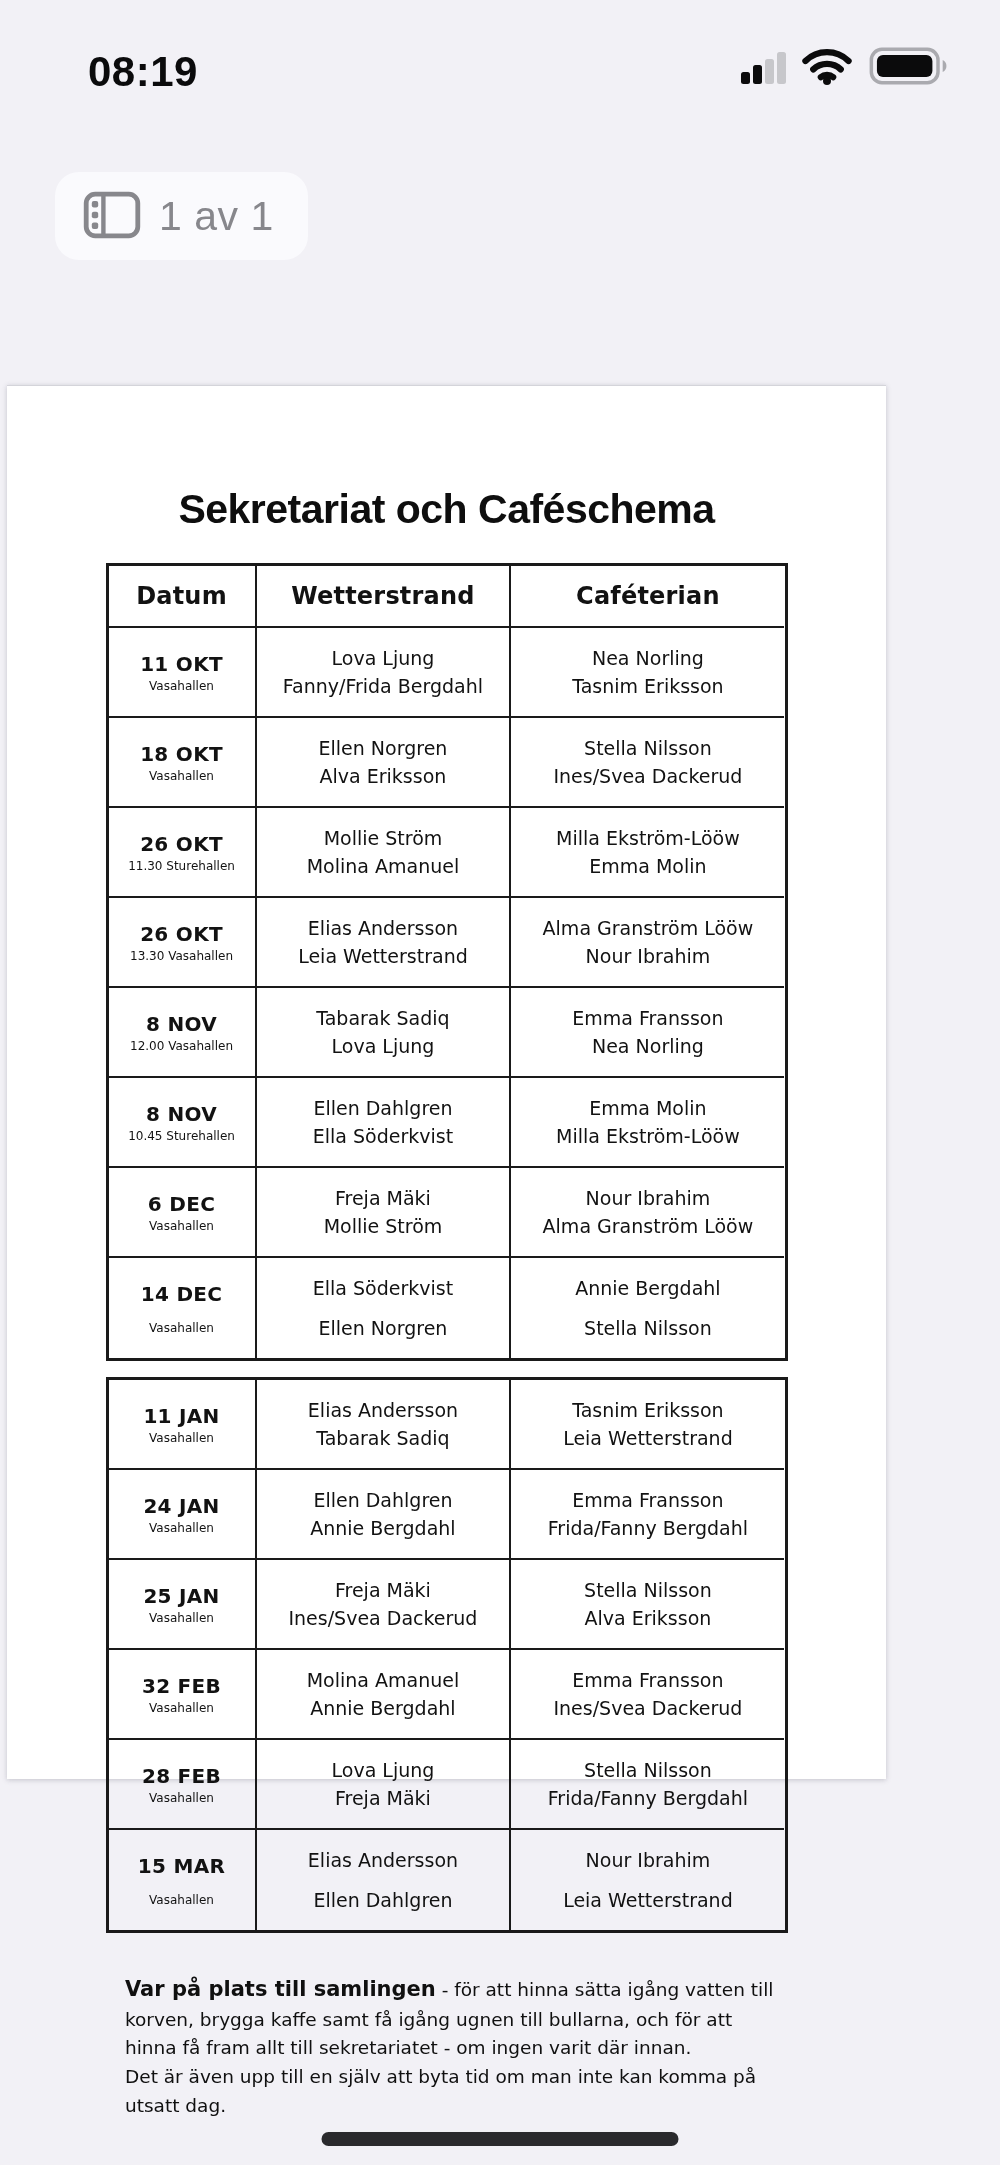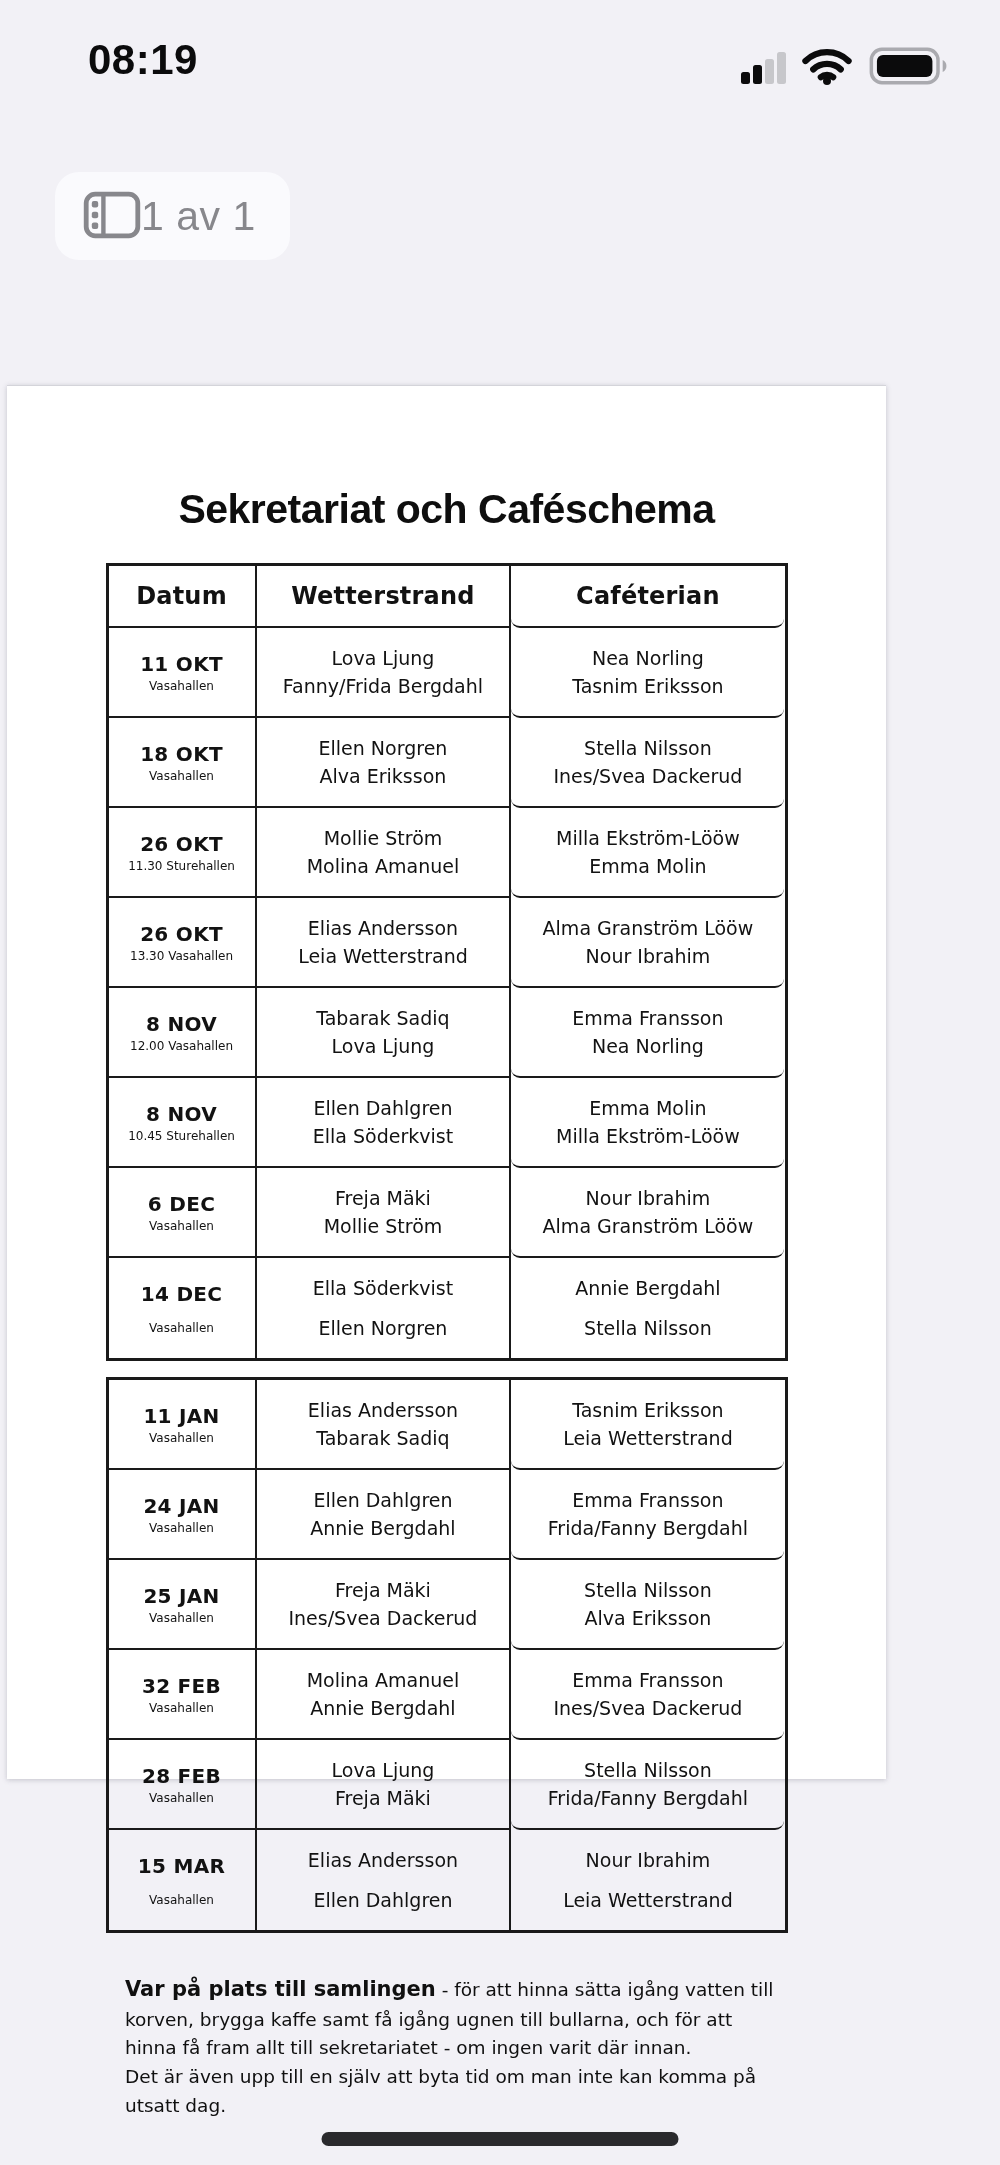--- a/index.html
+++ b/index.html
@@ -1,49 +1,49 @@
 <!DOCTYPE html>
 <html><head>
 <meta charset="utf-8">
 <style>
   html,body{margin:0;padding:0;}
   body{width:1000px;height:2165px;position:relative;background:#F2F1F6;
        font-family:"Liberation Sans",sans-serif;overflow:hidden;}
 
   
   .statusbar{position:absolute;top:0;left:0;width:100%;height:120px;}
-  .time{position:absolute;left:88px;top:36px;font-size:42px;font-weight:600;color:#0b0b0c;letter-spacing:.5px;}
+  .time{position:absolute;left:88px;top:48px;font-size:42px;font-weight:600;color:#0b0b0c;letter-spacing:.5px;}
   .sb-icons{position:absolute;right:48px;top:46px;display:flex;align-items:center;gap:15px;}
   .sigbars{display:flex;align-items:flex-end;gap:3px;height:32px;}
   .sigbars i{display:block;width:9px;border-radius:2.5px;}
   .sb1{height:12px;background:#0b0b0c;}
   .sb2{height:19px;background:#0b0b0c;}
   .sb3{height:25px;background:#c7c7cb;}
   .sb4{height:32px;background:#c7c7cb;}
 
   
   .pill{position:absolute;left:55px;top:172px;height:88px;padding:0 34px 0 28px;border-radius:24px;
-        background:#FAFAFD;display:flex;align-items:center;border:none;cursor:pointer;}
+        background:#FAFAFD;display:flex;align-items:center;gap:18px;border:none;cursor:pointer;}
   .pill-label{font-size:41px;color:#87878C;letter-spacing:.5px;}
 
   
   .page{position:absolute;left:7px;top:385px;width:879px;height:1393px;background:#fff;
         box-shadow:0 1px 5px rgba(60,60,80,.25);border-top:1px solid #d4d4da;}
   .doc-title{margin:100px 0 0;text-align:center;font-size:41px;font-weight:bold;color:#0e0e0e;letter-spacing:-.5px;}
   .doc-subtitle{margin:12px 0 0;text-align:center;font-size:31px;color:#141414;}
 
   
   .tbl{width:676px;margin:30px auto 0;border:3px solid #1a1a1a;
        font-family:"DejaVu Sans",sans-serif;color:#121212;}
   .tbl + .tbl{margin-top:16px;}
   .trow{display:grid;grid-template-columns:21.9% 37.7% 40.4%;}
   .cell{border-right:2px solid #1a1a1a;border-bottom:2px solid #1a1a1a;
         display:flex;flex-direction:column;justify-content:center;align-items:center;
         text-align:center;min-height:60px;padding:16px 6px;box-sizing:border-box;}
-  .cell:last-child{border-right:none;border-radius:9px;}
+  .cell:last-child{border-right:none;}
   .trow:last-child .cell{border-bottom:none;gap:12px;}
   .hcell{font-weight:bold;font-size:24px;min-height:47px;letter-spacing:.2px;}
   .date{font-weight:bold;font-size:20px;letter-spacing:.3px;}
   .loc{font-size:12px;margin-top:3px;}
   .names{font-size:19px;line-height:28px;}
 
   
   .note{margin:40px 112px 0 118px;font-family:"DejaVu Sans",sans-serif;
         font-size:18.5px;line-height:1.55;color:#101010;}
   .note b{font-size:21px;}

